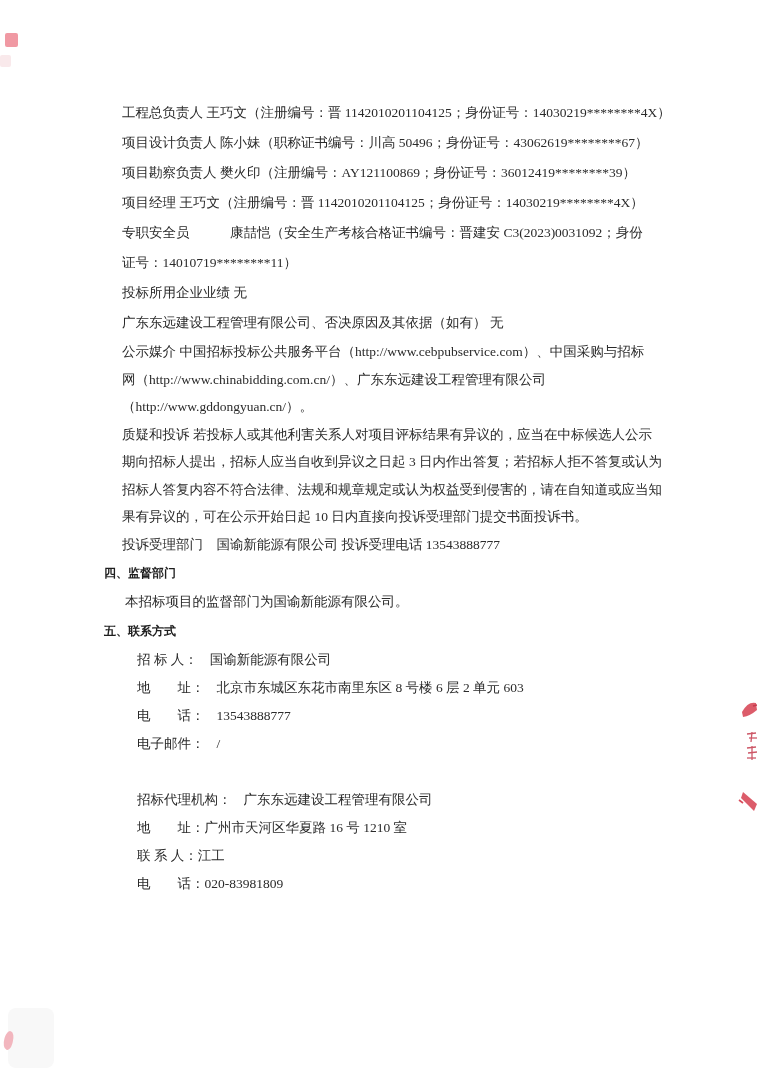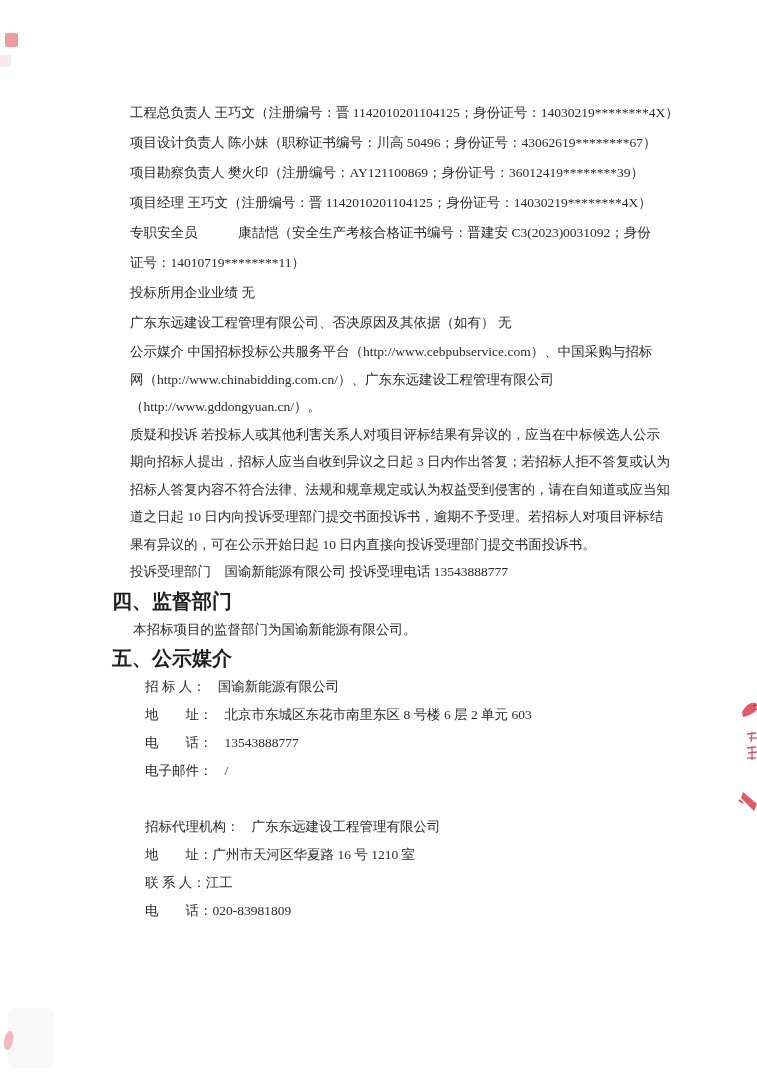--- a/index.html
+++ b/index.html
@@ -6,30 +6,30 @@
   .page {
     position:relative;
     width:757px; height:1075px;
     background:#ffffff;
     overflow:hidden;
     font-family:"Liberation Serif","DejaVu Serif",serif;
     color:#2a2a2a;
   }
   .content {
     position:absolute;
-    left:112px; top:98px;
+    left:104px; top:98px;
     width:552px;
     font-size:13.5px;
   }
   .content p { margin:0; white-space:nowrap; }
   .lh30 { line-height:30px; padding-left:18px; }
   .lh27 { line-height:27.5px; padding-left:18px; }
   .heading {
     font-weight:bold;
-    font-size:20px;
+    font-size:12px;
     line-height:30px;
     color:#1e1e1e;
     font-family:"Liberation Sans","DejaVu Sans",sans-serif;
   }
   .indent1 { line-height:27.5px; padding-left:21px; }
   .contact { line-height:28px; padding-left:33px; }
   .contact .val { margin-left:12px; }
   .contact .val-gap { margin-left:0; }
   .spacer { height:28px; }
   
@@ -53,27 +53,26 @@
     <p class="lh30">专职安全员　　　康喆恺（安全生产考核合格证书编号：晋建安 C3(2023)0031092；身份</p>
     <p class="lh30">证号：14010719********11）</p>
     <p class="lh30">投标所用企业业绩 无</p>
     <p class="lh30">广东东远建设工程管理有限公司、否决原因及其依据（如有） 无</p>
     <p class="lh27">公示媒介 中国招标投标公共服务平台（http://www.cebpubservice.com）、中国采购与招标</p>
     <p class="lh27">网（http://www.chinabidding.com.cn/）、广东东远建设工程管理有限公司</p>
     <p class="lh27">（http://www.gddongyuan.cn/）。</p>
     <p class="lh27">质疑和投诉 若投标人或其他利害关系人对项目评标结果有异议的，应当在中标候选人公示</p>
     <p class="lh27">期向招标人提出，招标人应当自收到异议之日起 3 日内作出答复；若招标人拒不答复或认为</p>
     <p class="lh27">招标人答复内容不符合法律、法规和规章规定或认为权益受到侵害的，请在自知道或应当知</p>
-    <p class="lh27">道之日起 10 日内向投诉受理部门提交书面投诉书，逾期不予受理。若招标人对项目评标结</p>
     <p class="lh27">果有异议的，可在公示开始日起 10 日内直接向投诉受理部门提交书面投诉书。</p>
     <p class="lh27">投诉受理部门　国谕新能源有限公司 投诉受理电话 13543888777</p>
 
     <p class="heading">四、监督部门</p>
     <p class="indent1">本招标项目的监督部门为国谕新能源有限公司。</p>
-    <p class="heading">五、公示媒介</p>
+    <p class="heading">五、联系方式</p>
 
     <p class="contact">
       <span>招 标 人：</span><span class="val">国谕新能源有限公司</span>
     </p>
     <p class="contact">
       <span>地　　址：</span><span class="val">北京市东城区东花市南里东区 8 号楼 6 层 2 单元 603</span>
     </p>
     <p class="contact">
       <span>电　　话：</span><span class="val">13543888777</span>
     </p>

